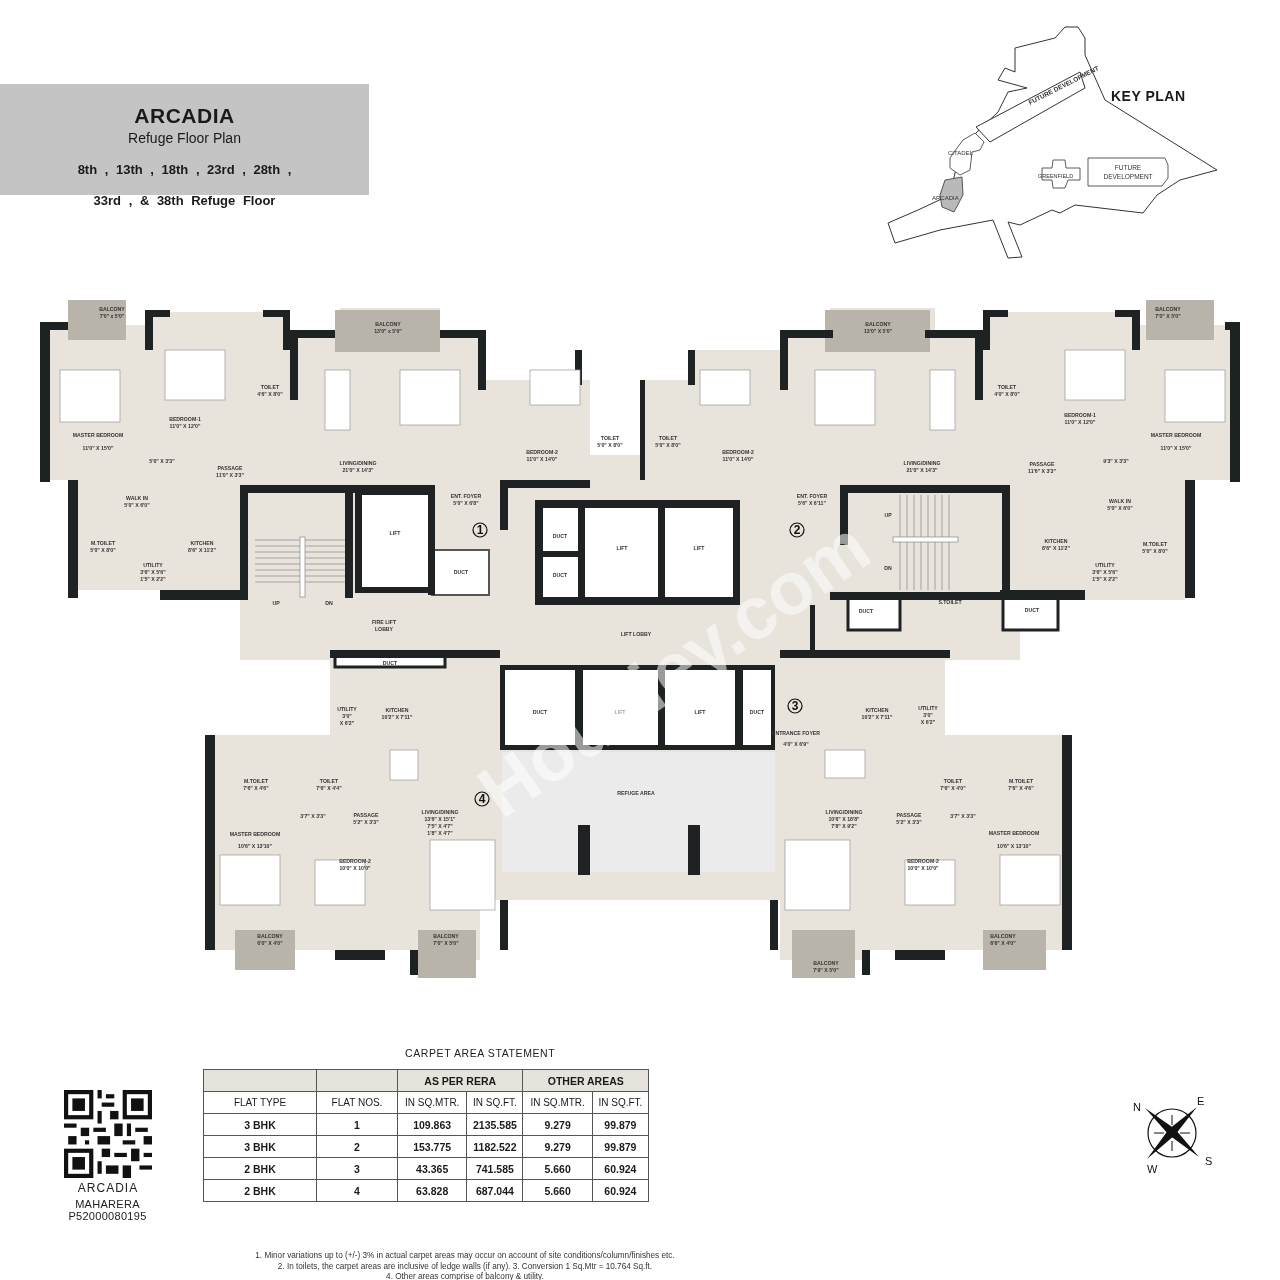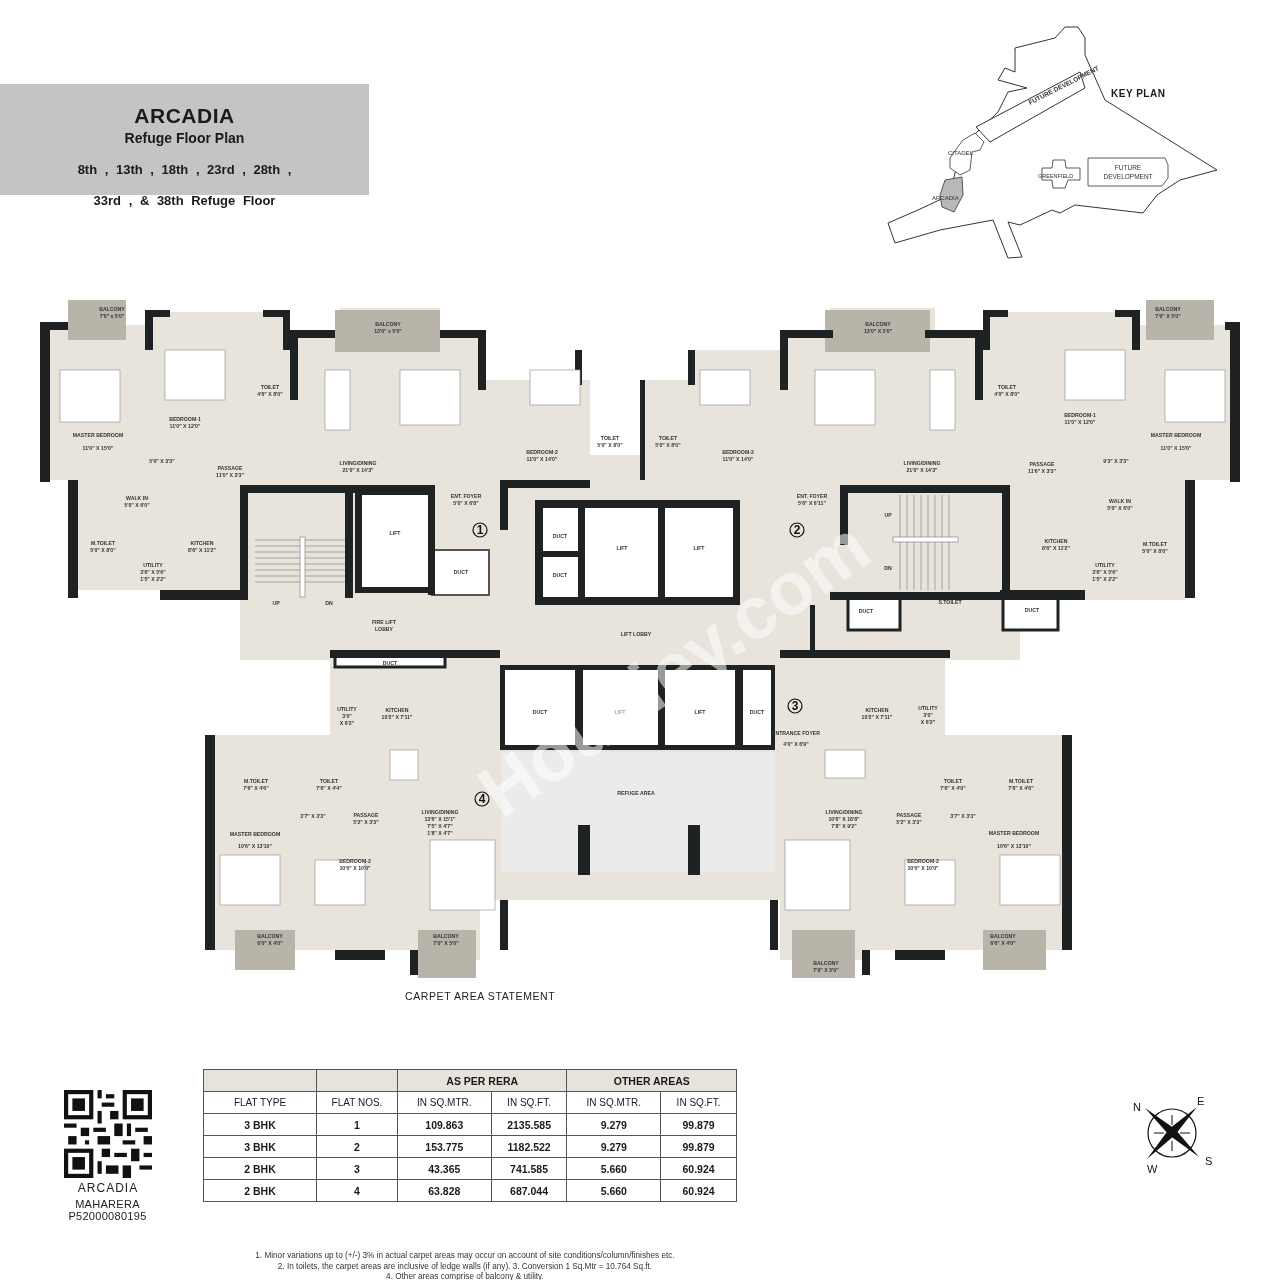--- a/index.html
+++ b/index.html
@@ -1,28 +1,28 @@
 <!DOCTYPE html>
 <html><head>
 <meta charset="utf-8">
 <style>
   html,body{margin:0;padding:0;background:#ffffff;}
   body{width:1280px;height:1280px;position:relative;overflow:hidden;font-family:"Liberation Sans",sans-serif;color:#1a1a1a;}
   .title-box{position:absolute;left:0;top:84px;width:369px;height:111px;background:#c4c4c4;text-align:center;}
   .title-box .t1{font-size:21px;font-weight:bold;margin-top:20px;letter-spacing:0.5px;}
-  .title-box .t2{font-size:14px;font-weight:bold;margin-top:2px;}
+  .title-box .t2{font-size:14px;font-weight:normal;margin-top:2px;}
   .title-box .t3{font-size:13px;font-weight:bold;margin-top:16px;word-spacing:4px;}
-  .key-label{position:absolute;left:1111px;top:88px;font-size:10px;font-weight:bold;letter-spacing:0.5px;}
+  .key-label{position:absolute;left:1111px;top:88px;font-size:14px;font-weight:bold;letter-spacing:0.5px;}
   .keyplan{position:absolute;left:880px;top:0;}
   .plan{position:absolute;left:0;top:290px;}
   .lbl{font-family:"Liberation Sans",sans-serif;font-size:5.2px;fill:#333;text-anchor:middle;font-weight:bold;}
   .flatno{font-family:"Liberation Sans",sans-serif;font-size:12px;fill:#111;text-anchor:middle;font-weight:bold;}
   .watermark{font-family:"Liberation Sans",sans-serif;font-size:74px;fill:#ffffff;opacity:0.55;font-weight:bold;}
-  .cas-title{position:absolute;left:405px;top:990px;font-size:10.5px;letter-spacing:0.6px;color:#222;}
-  table.cas{position:absolute;left:203px;top:1069px;width:534px;border-collapse:collapse;font-size:10.5px;}
+  .cas-title{position:absolute;left:405px;top:1047px;font-size:10.5px;letter-spacing:0.6px;color:#222;}
+  table.cas{position:absolute;left:203px;top:1069px;width:446px;border-collapse:collapse;font-size:10.5px;}
   table.cas td{border:1px solid #555;text-align:center;height:21px;padding:0;}
   table.cas tr.h1 td{background:#e6e3dc;font-weight:bold;font-size:10.5px;}
   table.cas tr.h2 td{font-size:10px;}
   table.cas tr.row td{font-weight:bold;}
   .notes{position:absolute;left:200px;top:1251px;width:530px;text-align:center;font-size:8.2px;line-height:10.5px;color:#333;}
   .qr{position:absolute;left:64px;top:1090px;width:88px;height:88px;}
   .qr-name{position:absolute;left:58px;top:1181px;width:100px;text-align:center;font-size:12px;letter-spacing:1px;color:#222;}
   .qr-rera{position:absolute;left:45px;top:1198px;width:125px;text-align:center;font-size:11px;color:#222;letter-spacing:0.3px;}
   .compass{position:absolute;left:1125px;top:1093px;}
 </style>

